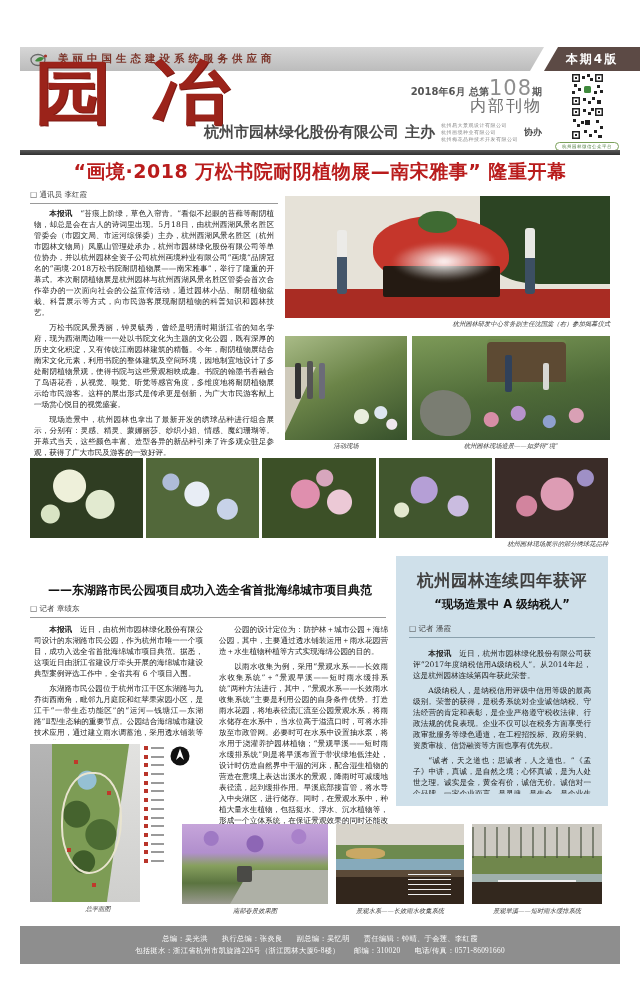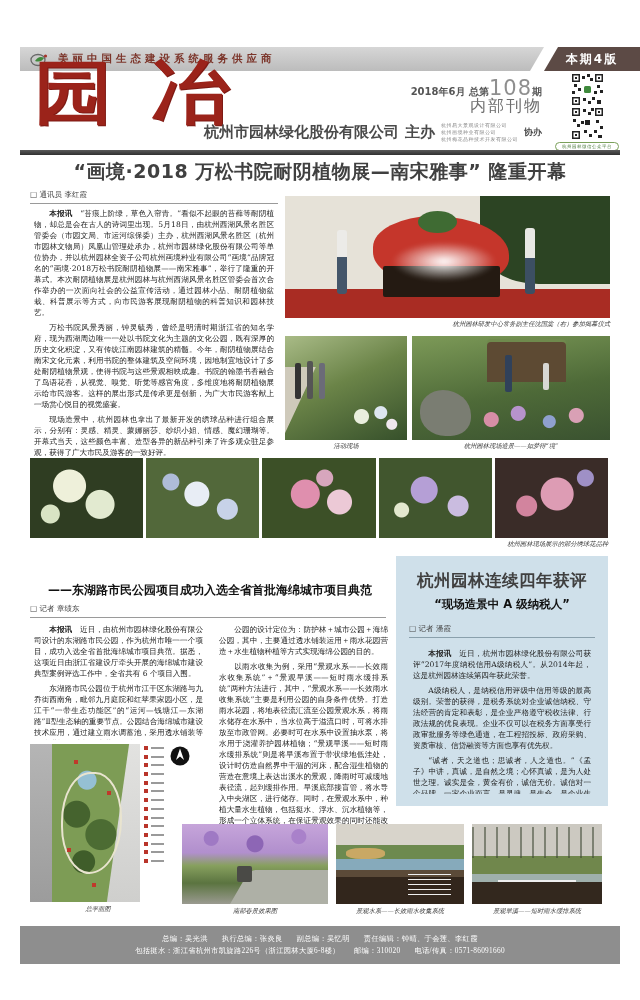--- a/index.html
+++ b/index.html
@@ -31,21 +31,21 @@
   .qr-block{position:absolute;right:0;top:0;width:66px;display:flex;flex-direction:column;align-items:center;gap:3px;}
   .qr{width:31px;height:31px;background:#fff;}
   .qr-label{width:62px;border:1px solid #7aa05a;border-radius:5px;font-size:4.5px;color:#4a7a3a;
     text-align:center;padding:1px 0;letter-spacing:.5px;}
 
   .top-rule{position:absolute;left:20px;top:150px;width:600px;height:5px;
     background:linear-gradient(#5a5a5a,#303030);}
 
   
   .headline1{position:absolute;left:20px;top:159px;width:600px;text-align:center;
-    font-size:19px;font-weight:bold;color:#404040;letter-spacing:.5px;}
+    font-size:19px;font-weight:bold;color:#b91c1c;letter-spacing:.5px;}
   .byline{font-size:7.5px;color:#444;border-bottom:1px solid #9a9a9a;padding-bottom:3px;}
   .byline1{position:absolute;left:30px;top:190px;width:248px;}
 
   
   .bodytext{font-family:"DejaVu Serif","Liberation Serif",serif;color:#232323;
     font-size:7.6px;line-height:1.45;text-align:justify;}
   .bodytext p{margin:4px;text-indent:2em;}
   .lead{font-weight:bold;font-family:"DejaVu Sans","Liberation Sans",sans-serif;}
   .art1-text{position:absolute;left:30px;top:204px;width:248px;height:252px;overflow:hidden;}
 

